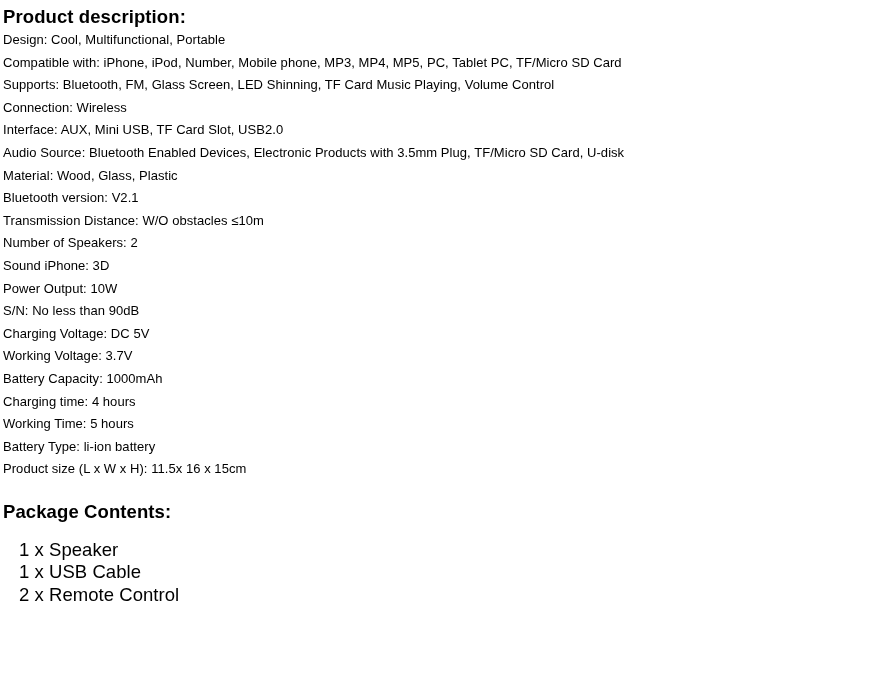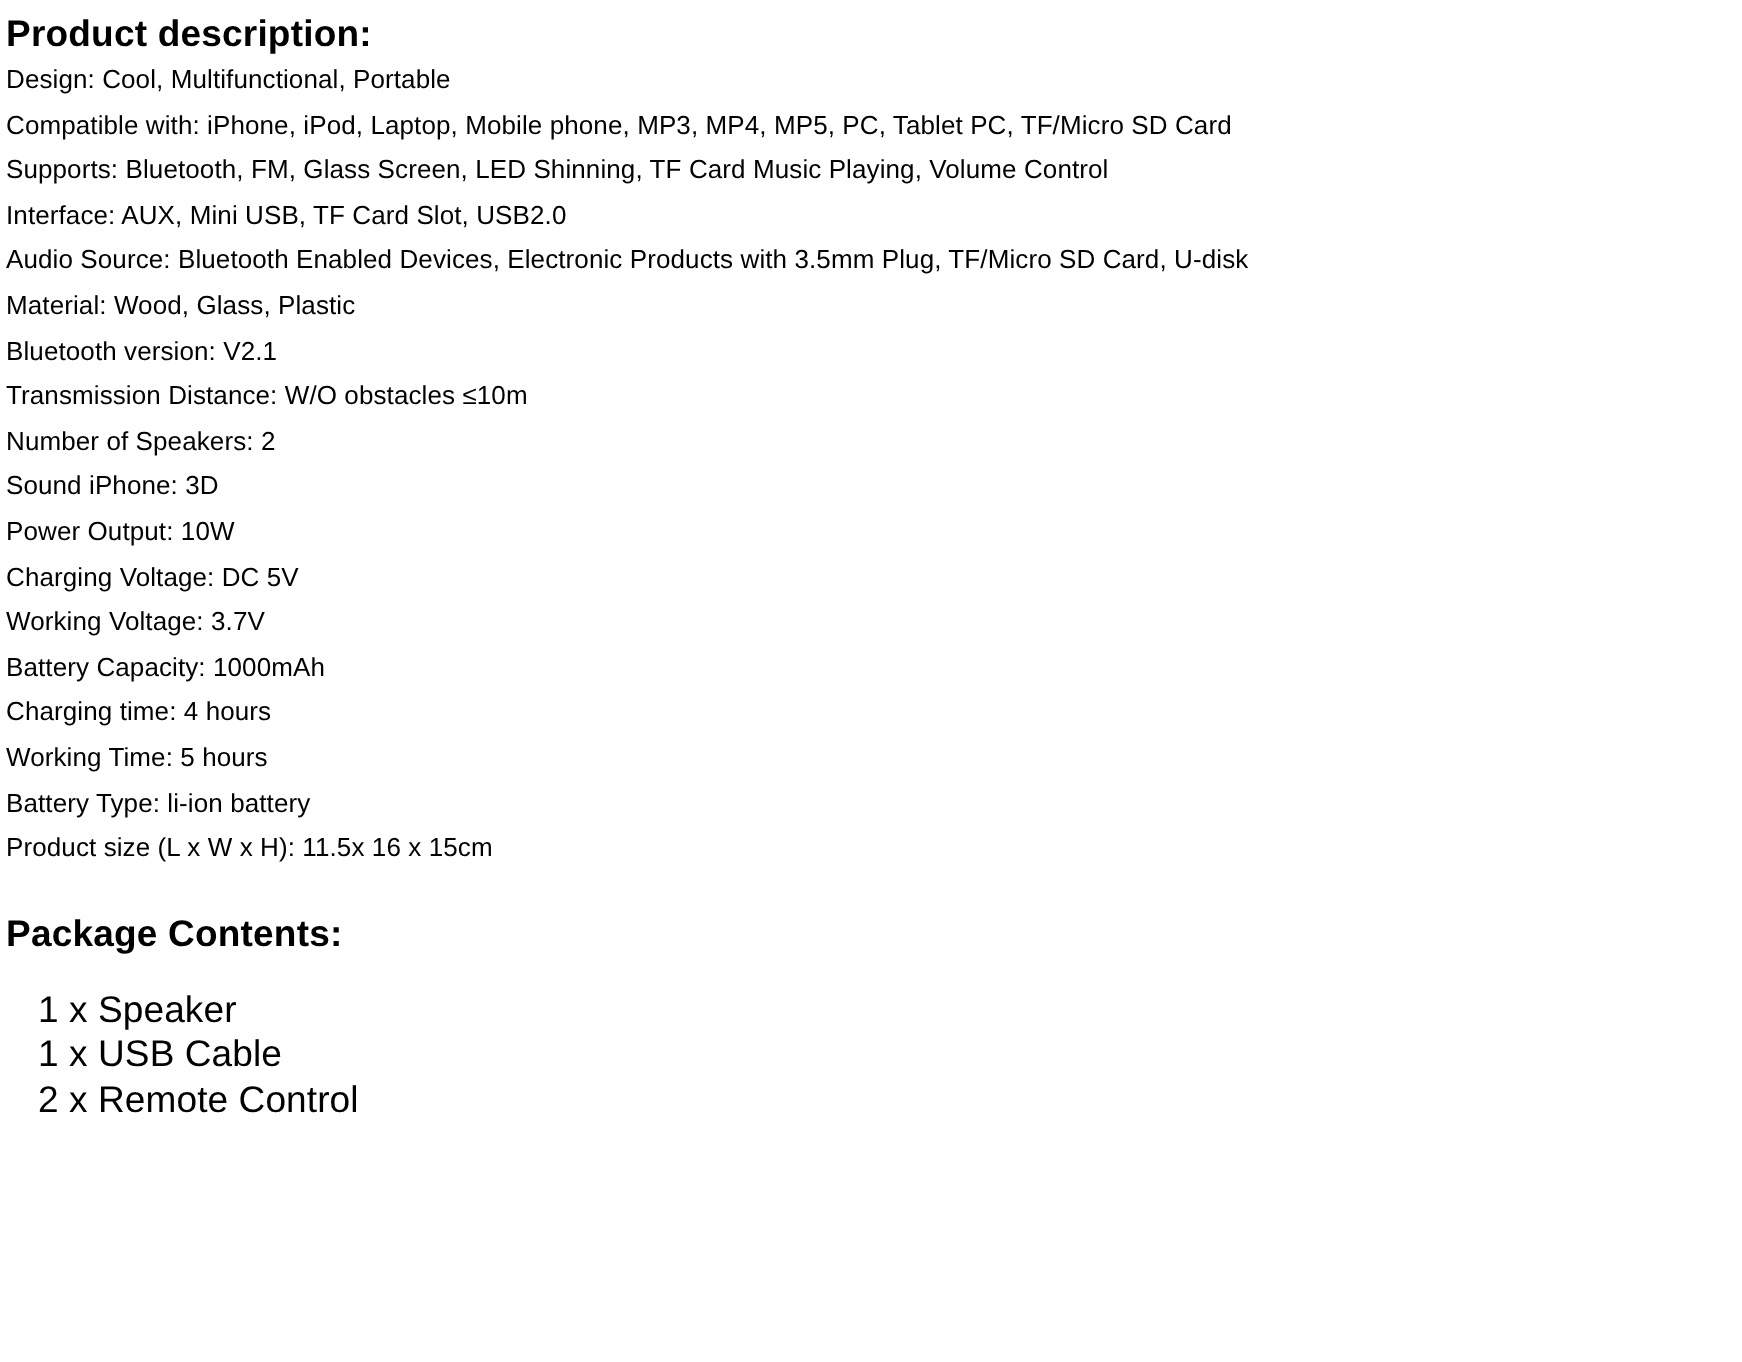--- a/index.html
+++ b/index.html
@@ -54,30 +54,32 @@
 </style>
 </head>
 <body>
 
 <div class="page">
 
   <h2 class="section-heading">Product description:</h2>
 
   <ul class="spec-list">
     <li>Design: Cool, Multifunctional, Portable</li>
-    <li>Compatible with: iPhone, iPod, Laptop, Mobile phone, MP3, MP4, MP5, PC, Tablet PC, TF/Micro SD Card</li>
+    <li>Compatible with: iPhone, iPod, Number, Mobile phone, MP3, MP4, MP5, PC, Tablet PC, TF/Micro SD Card</li>
     <li>Supports: Bluetooth, FM, Glass Screen, LED Shinning, TF Card Music Playing, Volume Control</li>
+    <li>Connection: Wireless</li>
     <li>Interface: AUX, Mini USB, TF Card Slot, USB2.0</li>
     <li>Audio Source: Bluetooth Enabled Devices, Electronic Products with 3.5mm Plug, TF/Micro SD Card, U-disk</li>
     <li>Material: Wood, Glass, Plastic</li>
     <li>Bluetooth version: V2.1</li>
     <li>Transmission Distance: W/O obstacles ≤10m</li>
     <li>Number of Speakers: 2</li>
     <li>Sound iPhone: 3D</li>
     <li>Power Output: 10W</li>
+    <li>S/N: No less than 90dB</li>
     <li>Charging Voltage: DC 5V</li>
     <li>Working Voltage: 3.7V</li>
     <li>Battery Capacity: 1000mAh</li>
     <li>Charging time: 4 hours</li>
     <li>Working Time: 5 hours</li>
     <li>Battery Type: li-ion battery</li>
     <li>Product size (L x W x H): 11.5x 16 x 15cm</li>
   </ul>
 
   <div class="block-gap"></div>

